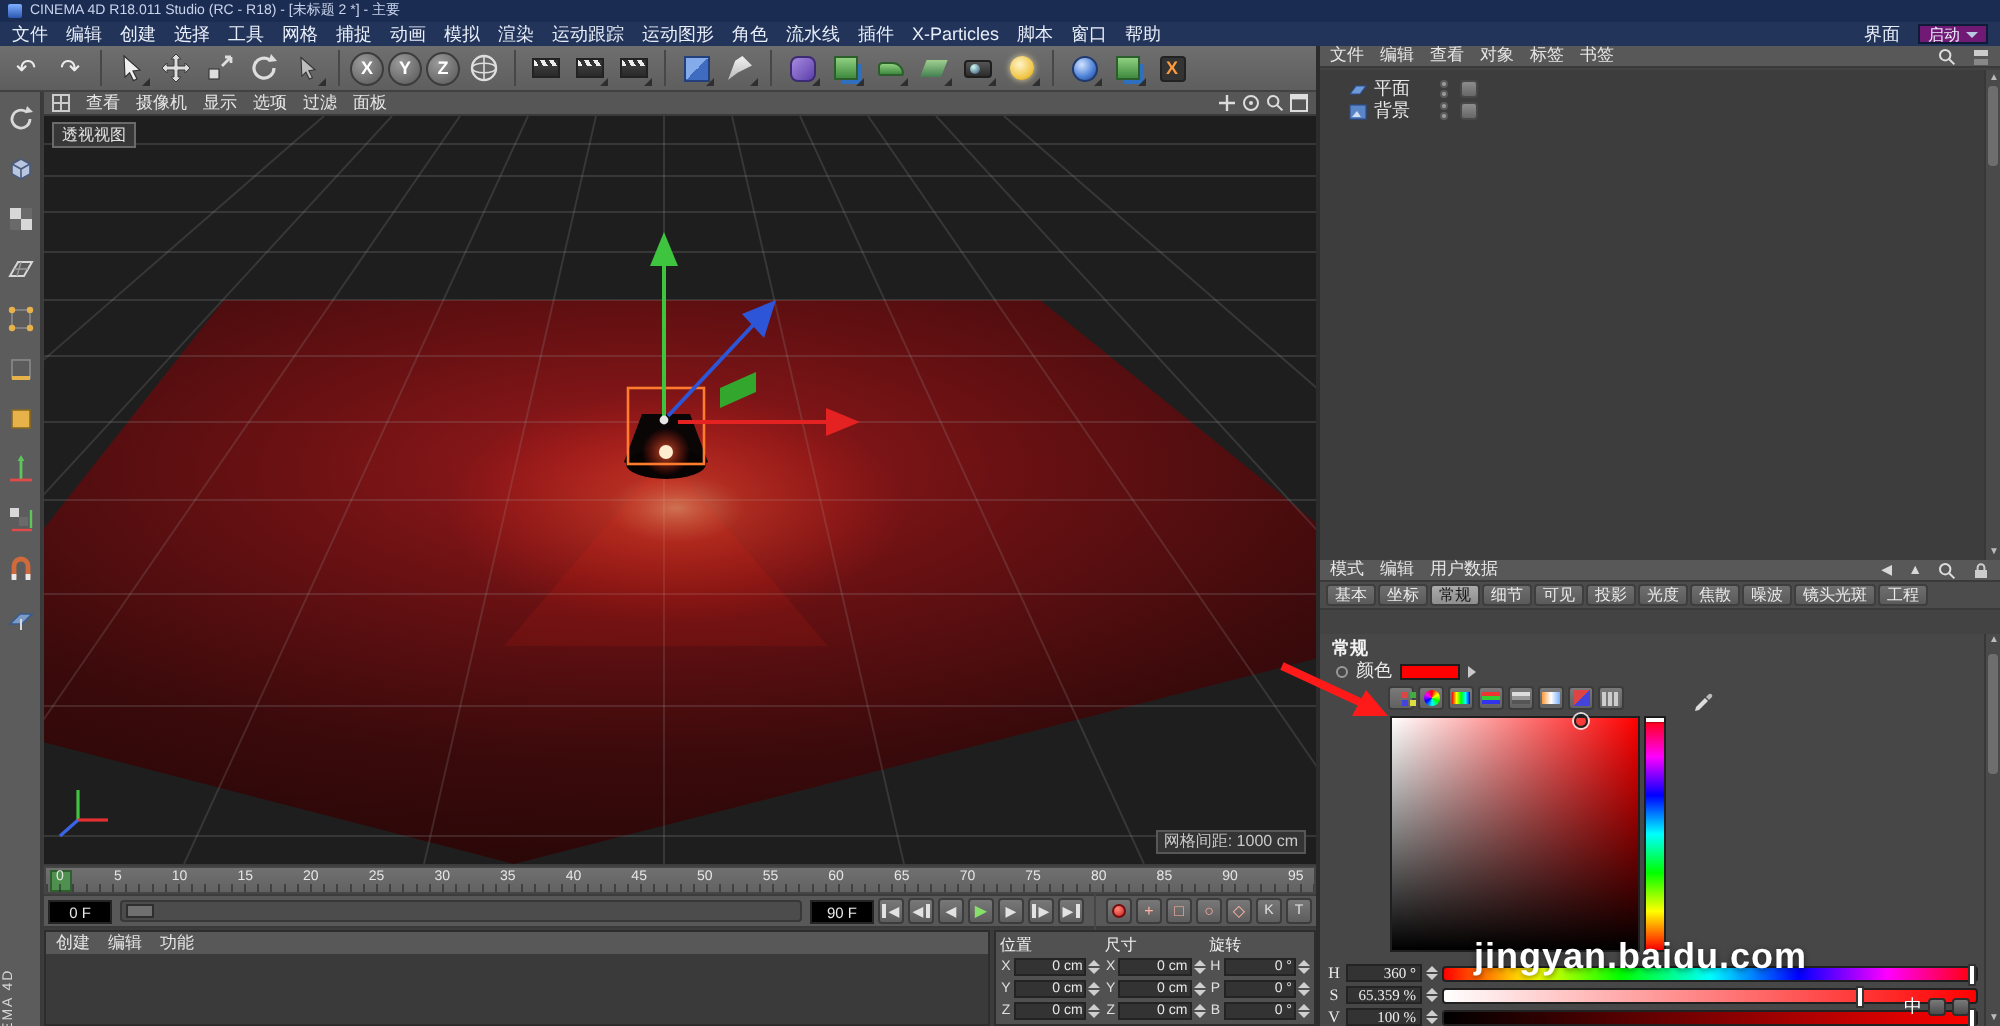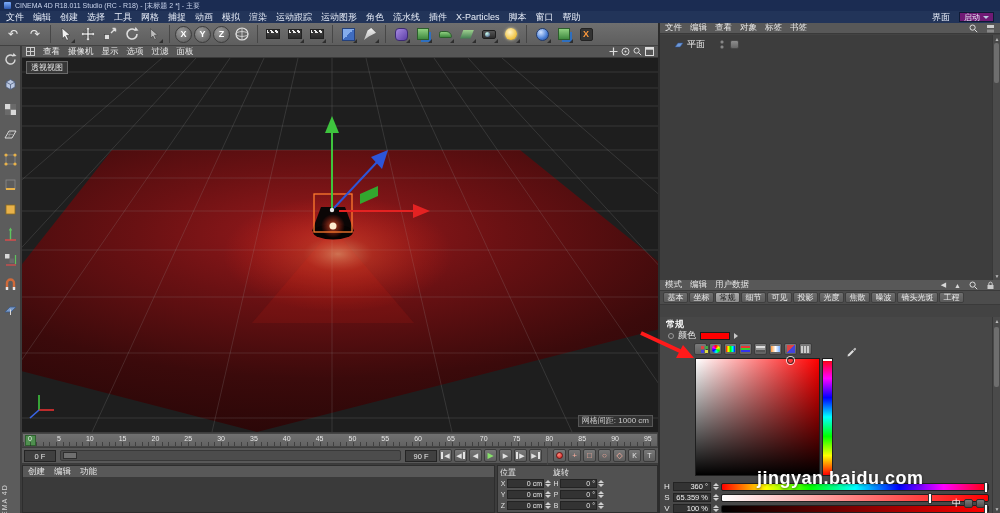--- a/index.html
+++ b/index.html
@@ -46,21 +46,21 @@
   .scenewrap{position:absolute;left:0;top:12px;width:636px;height:374px;}
   .vp-label{position:absolute;left:4px;top:15px;background:rgba(58,58,58,.9);border:1px solid #6a6a6a;color:#e2e2e2;font-size:8px;padding:0 4px;line-height:11px;z-index:3;}
   .gridlabel{position:absolute;right:5px;bottom:5px;background:#343434;border:1px solid #575757;color:#c9c9c9;font-size:8px;line-height:10px;padding:0 3px;z-index:3;}
 
   
   .timeline{position:absolute;left:22px;top:433px;width:636px;height:14px;background:linear-gradient(#707070,#626262);border:1px solid #454545;font-size:7px;color:#e6e6e6;}
   .ticks{position:absolute;left:0;top:1px;right:0;display:flex;justify-content:space-between;padding:0 5px;}
   .tickmarks{position:absolute;left:0;bottom:0;right:0;height:4px;background:repeating-linear-gradient(to right,rgba(35,35,35,.55) 0 1px,transparent 1px 6.6px);}
   .scrubber{position:absolute;left:2px;top:1px;width:11px;height:11px;background:#4f8f4f;border:1px solid #2f5f2f;}
   .transport{position:absolute;left:22px;top:448px;width:636px;height:16px;background:#585858;border-bottom:1px solid #3a3a3a;display:flex;align-items:center;gap:2px;padding:0 2px;}
-  .framebox{width:32px;height:12px;background:#404040;border:1px solid #242424;color:#e8e8e8;font-size:7.5px;text-align:center;line-height:11px;}
+  .framebox{width:32px;height:12px;background:#000000;border:1px solid #242424;color:#e8e8e8;font-size:7.5px;text-align:center;line-height:11px;}
   .tslider{flex:1;height:11px;background:#4c4c4c;border:1px solid #383838;border-radius:2px;position:relative;margin:0 2px;}
   .thandle{position:absolute;left:2px;top:1px;width:14px;height:7px;background:#6f6f6f;border:1px solid #2e2e2e;}
   .pbtn{width:13px;height:13px;background:linear-gradient(#787878,#5d5d5d);border:1px solid #3c3c3c;border-radius:2px;color:#e2e2e2;font-size:7px;display:flex;align-items:center;justify-content:center;gap:1px;}
   .pbtn .vb{width:2px;height:7px;background:#e2e2e2;display:inline-block;}
   .play{color:#86e06a;font-size:8px;}
   .recdot{width:7px;height:7px;border-radius:50%;background:radial-gradient(circle at 35% 30%,#ff8a7a,#cf2020);border:1px solid #701010;}
   .recg{color:#ffb0a0;font-size:8px;}
 
   
   .matpanel{position:absolute;left:22px;top:465px;width:473px;height:48px;background:#3a3a3a;border:1px solid #2d2d2d;}
@@ -84,21 +84,21 @@
   .om-menu .grow{flex:1;}
   .om-list{position:absolute;left:0;top:12px;right:8px;bottom:0;background:#3d3d3d;padding-top:4px;}
   .om-scroll{position:absolute;right:0;top:12px;width:8px;bottom:0;background:#4a4a4a;border-left:1px solid #383838;}
   .om-scroll .thumb{position:absolute;left:1px;top:8px;width:5px;height:40px;background:#6e6e6e;border-radius:2px;}
   .sarr{position:absolute;left:1px;width:6px;font-size:5px;color:#bbb;text-align:center;}
   .obj-row{height:11px;display:flex;align-items:center;gap:3px;padding-left:14px;font-size:9px;color:#e8e8e8;}
   .dotcol{display:flex;flex-direction:column;gap:1px;margin-left:12px;}
   .dot{width:4px;height:4px;border-radius:50%;background:#9c9c9c;border:1px solid #5c5c5c;}
   .tagic{width:9px;height:9px;border-radius:2px;background:linear-gradient(#8d8d8d,#676767);border:1px solid #484848;margin-left:3px;}
 
-  .am{position:absolute;left:0;top:257px;width:340px;height:233px;}
+  .am{position:absolute;left:0;top:257px;width:340px;height:233px;font-family:Liberation Serif, serif;}
   .am-menu{height:11px;background:#585858;display:flex;align-items:center;gap:8px;padding:0 5px;font-size:8.5px;color:#e6e6e6;border-bottom:1px solid #3a3a3a;}
   .am-menu .grow{flex:1;}
   .amic{font-size:7px;color:#d8d8d8;}
   .am-title{height:12px;background:#4c4c4c;display:flex;align-items:center;gap:4px;padding:0 5px;font-size:9px;color:#f2f2f2;border-bottom:1px solid #3a3a3a;}
   .am-tabs{height:14px;background:#4c4c4c;display:flex;align-items:center;gap:1px;padding:0 3px;border-bottom:1px solid #3a3a3a;}
   .tab{height:11px;padding:0 3.5px;background:linear-gradient(#6f6f6f,#5a5a5a);border:1px solid #3e3e3e;border-radius:2px;font-size:8px;color:#eaeaea;display:flex;align-items:center;white-space:nowrap;}
   .tab.active{background:linear-gradient(#ababab,#8e8e8e);color:#161616;}
   .am-body{position:absolute;left:0;top:37px;width:332px;bottom:0;background:#474747;}
   .am-scroll{position:absolute;right:0;top:37px;width:8px;bottom:0;background:#4a4a4a;border-left:1px solid #383838;}
   .am-scroll .thumb{position:absolute;left:1px;top:10px;width:5px;height:60px;background:#6e6e6e;border-radius:2px;}
@@ -127,21 +127,21 @@
   .hlabel{width:8px;font-size:8px;color:#eaeaea;text-align:center;}
   .hval{width:38px;height:9px;background:#333;border:1px solid #232323;font-size:7.5px;color:#efefef;line-height:8px;text-align:right;padding-right:2px;}
   .hslide{flex:1;height:8px;border:1px solid #202020;border-radius:2px;position:relative;}
   .smark{position:absolute;top:-1px;width:2px;height:9px;background:#fff;outline:1px solid #333;}
   #hslide{background:linear-gradient(to right,#f00,#ff0,#0f0,#0ff,#00f,#f0f,#f00);}
   #sslide{background:linear-gradient(to right,#fff,#f00);}
   #vslide{background:linear-gradient(to right,#000,#f00);}
 
   
   .wm-big{position:absolute;left:762px;top:445px;font-size:34px;font-weight:bold;color:#fff;text-shadow:0 1px 3px rgba(0,0,0,.45);z-index:9;}
-  .wm-small{position:absolute;left:737px;top:468px;font-size:18px;font-weight:bold;color:#fff;letter-spacing:.5px;text-shadow:0 1px 3px rgba(0,0,0,.55);z-index:9;margin-left:20px;}
+  .wm-small{position:absolute;left:737px;top:468px;font-size:18px;font-weight:bold;color:#fff;letter-spacing:.5px;text-shadow:0 1px 3px rgba(0,0,0,.55);z-index:9;}
   .note-arrow{position:absolute;left:638px;top:330px;width:62px;height:34px;z-index:9;}
   .ime{position:absolute;left:952px;top:497px;display:flex;align-items:center;gap:3px;color:#fff;font-size:9px;z-index:9;}
   .imeic{width:9px;height:9px;background:linear-gradient(#7a7a7a,#4c4c4c);border:1px solid #2e2e2e;border-radius:2px;}
 </style>
 </head>
 <body>
 
 <div class="app">
 
   <div class="titlebar">
@@ -526,20 +526,47 @@
       <div class="crow">
           <span class="caxis">Z</span>
           <span class="cval">0 cm</span>
           <span class="spin">
             <i class="u"></i>
             <i class="d"></i>
           </span>
         </div>
     </div>
     <div class="cgroup">
+      <div class="chead">尺寸</div>
+      <div class="crow">
+          <span class="caxis">X</span>
+          <span class="cval">0 cm</span>
+          <span class="spin">
+            <i class="u"></i>
+            <i class="d"></i>
+          </span>
+        </div>
+      <div class="crow">
+          <span class="caxis">Y</span>
+          <span class="cval">0 cm</span>
+          <span class="spin">
+            <i class="u"></i>
+            <i class="d"></i>
+          </span>
+        </div>
+      <div class="crow">
+          <span class="caxis">Z</span>
+          <span class="cval">0 cm</span>
+          <span class="spin">
+            <i class="u"></i>
+            <i class="d"></i>
+          </span>
+        </div>
+    </div>
+    <div class="cgroup">
       <div class="chead">旋转</div>
       <div class="crow">
           <span class="caxis">H</span>
           <span class="cval">0 °</span>
           <span class="spin">
             <i class="u"></i>
             <i class="d"></i>
           </span>
         </div>
       <div class="crow">
@@ -588,20 +615,32 @@
           <svg width="10" height="10" viewBox="0 0 10 10">
               <polygon points="1,7 4,3 9,3 6,7" fill="#6f9ad8" stroke="#2c4f8f" stroke-width="0.6"></polygon>
             </svg>
           <span>平面</span>
           <span class="dotcol">
               <span class="dot"></span>
               <span class="dot"></span>
             </span>
           <span class="tagic"></span>
         </div>
+        <div class="obj-row">
+          <svg width="10" height="10" viewBox="0 0 10 10">
+              <rect x="1" y="1.5" width="8" height="7" fill="#5a86c8" stroke="#2c4f8f" stroke-width="0.6"></rect>
+              <polygon points="2,7.5 4.5,4.5 6.5,7.5" fill="#cfe0f5"></polygon>
+            </svg>
+          <span>背景</span>
+          <span class="dotcol">
+              <span class="dot"></span>
+              <span class="dot"></span>
+            </span>
+          <span class="tagic"></span>
+        </div>
       </div>
       <div class="om-scroll">
         <span class="sarr" style="top:1px;">▲</span>
         <div class="thumb"></div>
         <span class="sarr" style="bottom:1px;">▼</span>
       </div>
     </div>
 
     <div class="am">
       <div class="am-menu">

